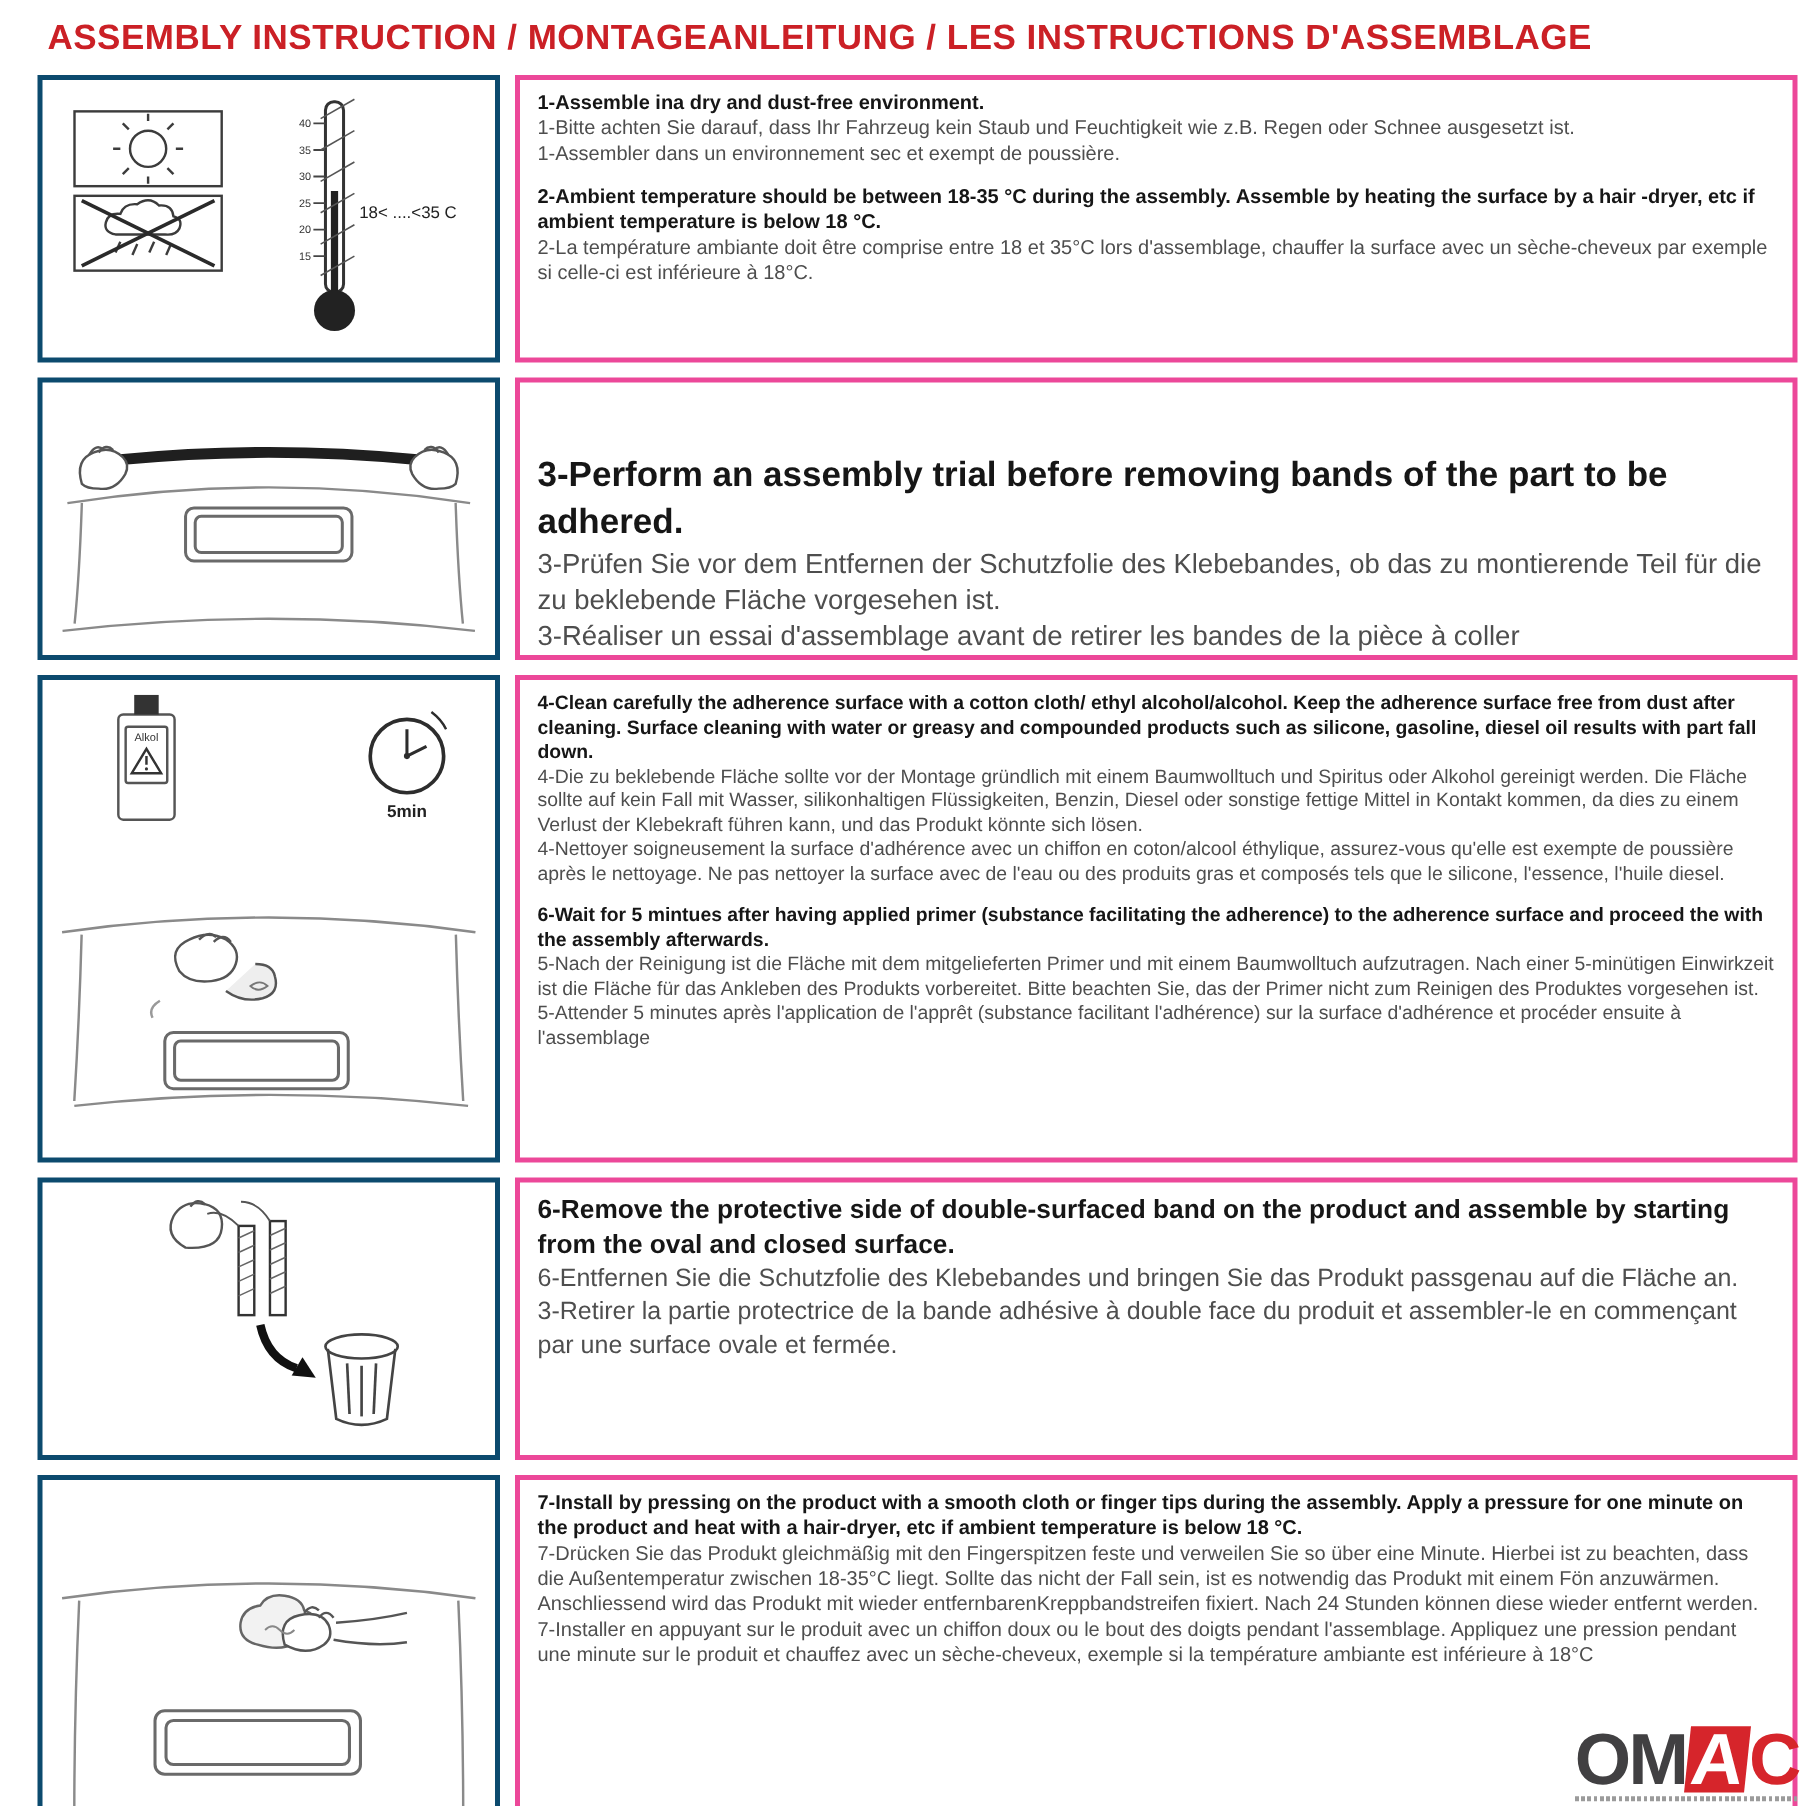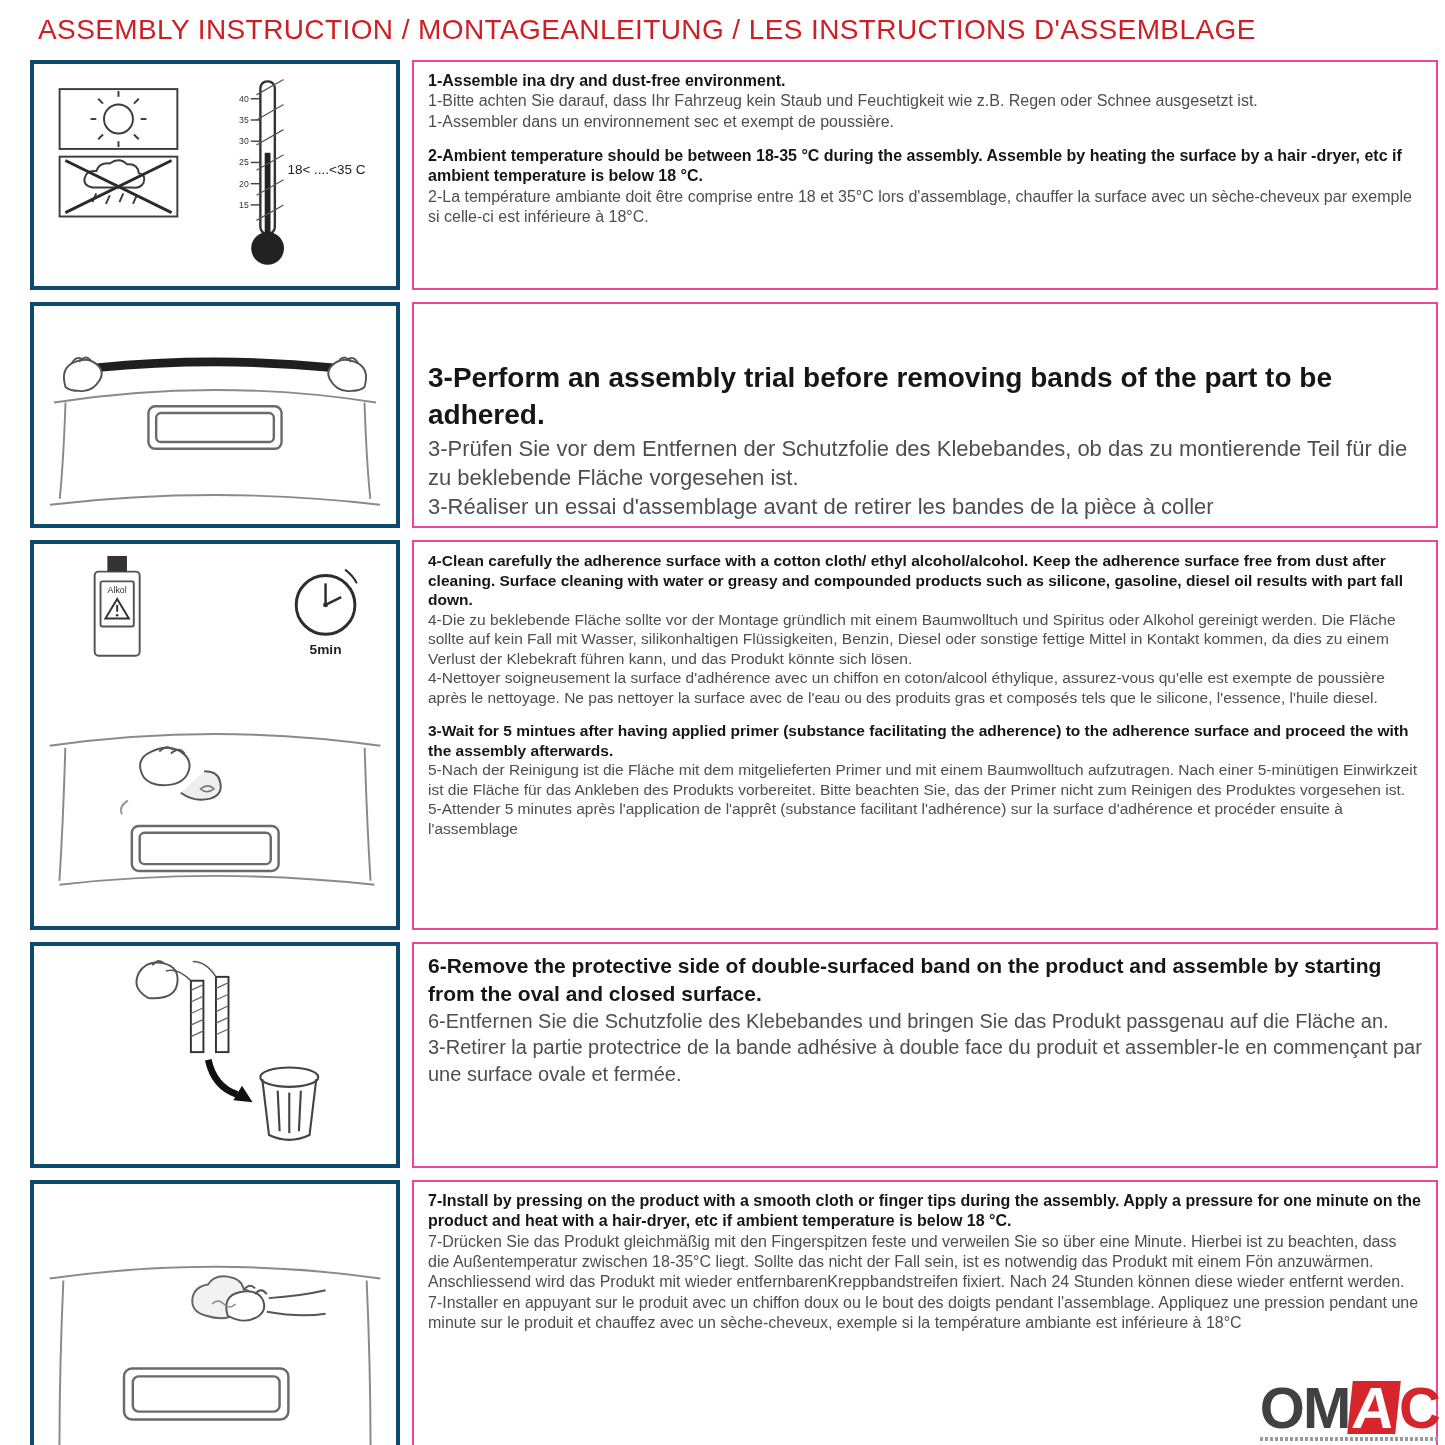--- a/index.html
+++ b/index.html
@@ -4,33 +4,33 @@
 <style>
   * { margin:0; padding:0; box-sizing:border-box; }
   html,body { background:#ffffff; }
   body {
     width:1445px; height:1445px; position:relative; overflow:hidden;
     font-family:"Liberation Sans","DejaVu Sans",sans-serif;
     color:#222;
   }
   .page { padding:12px 7px 0 30px; }
   h1.title {
-    color:#cb2026; font-size:28px; font-weight:normal; letter-spacing:0.4px;
+    color:#cb2026; font-size:28px; font-weight:bold; letter-spacing:0.4px;
     margin:2px 0 14px 8px; white-space:nowrap;
   }
   .row { display:flex; gap:12px; margin-bottom:12px; }
   .row1 { height:230px; } .row2 { height:226px; } .row3 { height:390px; }
   .row4 { height:226px; } .row5 { height:338px; }
   .illus {
     flex:0 0 370px; width:370px; border:4px solid #0c4a6e; background:#fff;
     display:flex; align-items:center; justify-content:center; overflow:hidden;
   }
   .illus svg { width:100%; height:100%; display:block; }
   .txt {
-    flex:1; border:2px solid #ec4899; background:#fff;
+    flex:1; border:4px solid #ec4899; background:#fff;
     padding:9px 14px 6px 14px; overflow:hidden;
   }
   .txt p { font-size:16px; line-height:1.27; }
   .b { color:#161616; font-weight:bold; }
   .g { color:#4e4e4e; font-weight:normal; }
   .gap { margin-top:14px; }
   .row2 .txt { padding-top:56px; }
   .row2 .txt p { font-size:22px; line-height:1.32; }
   .row2 .txt p.b { font-size:28px; }
   .row4 .txt { padding-top:8px; }
@@ -207,21 +207,21 @@
           <path d="M150 254 q14 10 30 6 q14 -4 10 -18 q-2 -10 -16 -10" fill="#eeeeee"></path>
         </g>
         <path d="M170 250 q8 -6 14 0 q-8 6 -14 0 z" fill="none" stroke="#777" stroke-width="1.5"></path>
         <path d="M96 262 q-10 6 -6 14" fill="none" stroke="#999" stroke-width="2"></path>
       </svg>
     </div>
     <div class="txt">
       <p class="b">4-Clean carefully the adherence surface with a cotton cloth/ ethyl alcohol/alcohol. Keep the adherence surface free from dust after cleaning. Surface cleaning with water or greasy and compounded products such as silicone, gasoline, diesel oil results with part fall down.</p>
       <p class="g">4-Die zu beklebende Fläche sollte vor der Montage gründlich mit einem Baumwolltuch und Spiritus oder Alkohol gereinigt werden. Die Fläche sollte auf kein Fall mit Wasser, silikonhaltigen Flüssigkeiten, Benzin, Diesel oder sonstige fettige Mittel in Kontakt kommen, da dies zu einem Verlust der Klebekraft führen kann, und das Produkt könnte sich lösen.</p>
       <p class="g">4-Nettoyer soigneusement la surface d'adhérence avec un chiffon en coton/alcool éthylique, assurez-vous qu'elle est exempte de poussière après le nettoyage. Ne pas nettoyer la surface avec de l'eau ou des produits gras et composés tels que le silicone, l'essence, l'huile diesel.</p>
-      <p class="b gap">3-Wait for 5 mintues after having applied primer (substance facilitating the adherence) to the adherence surface and proceed the with the assembly afterwards.</p>
+      <p class="b gap">6-Wait for 5 mintues after having applied primer (substance facilitating the adherence) to the adherence surface and proceed the with the assembly afterwards.</p>
       <p class="g">5-Nach der Reinigung ist die Fläche mit dem mitgelieferten Primer und mit einem Baumwolltuch aufzutragen. Nach einer 5-minütigen Einwirkzeit ist die Fläche für das Ankleben des Produkts vorbereitet. Bitte beachten Sie, das der Primer nicht zum Reinigen des Produktes vorgesehen ist.</p>
       <p class="g">5-Attender 5 minutes après l'application de l'apprêt (substance facilitant l'adhérence) sur la surface d'adhérence et procéder ensuite à l'assemblage</p>
     </div>
   </section>
 
   <section class="row row4">
     <div class="illus">
       <svg viewBox="0 0 370 226">
         <g fill="#fff" stroke="#555" stroke-width="2">
           <path d="M116 54 q-18 -10 -10 -26 q8 -14 26 -10 q16 4 14 20 q-2 18 -30 16 z"></path>

